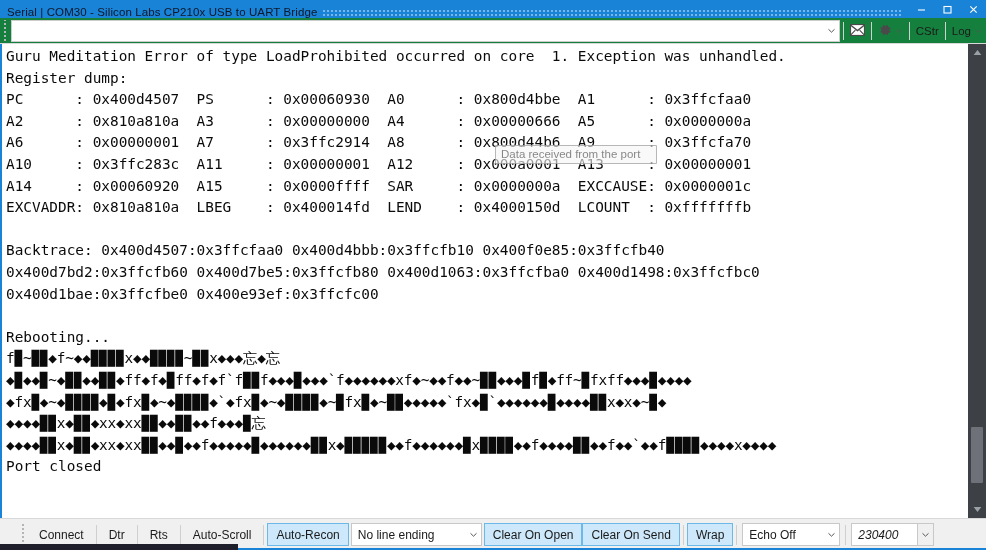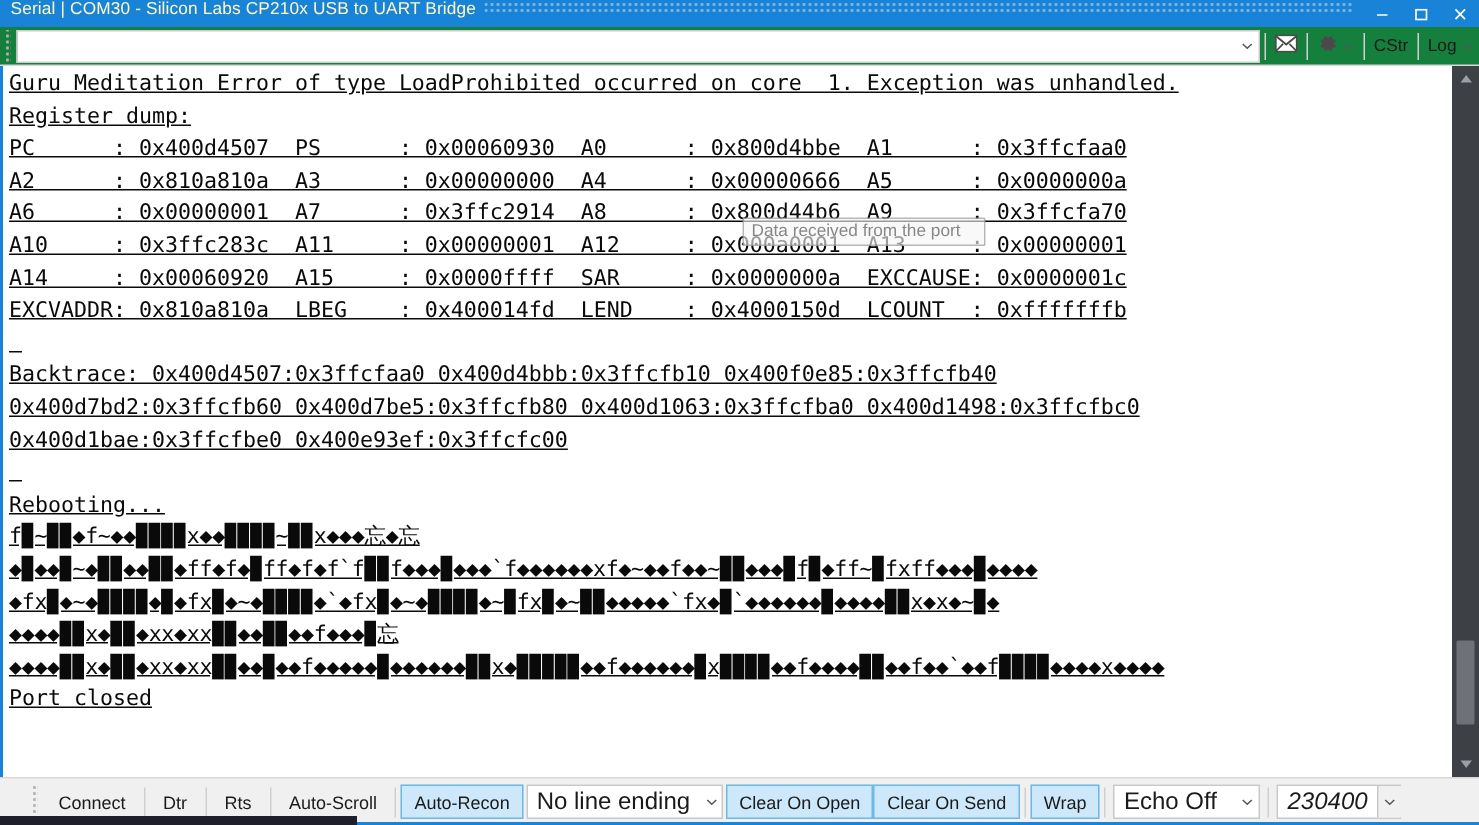--- a/index.html
+++ b/index.html
@@ -14,23 +14,23 @@
     position: relative;
     width: 986px; height: 550px;
     display: flex; flex-direction: column;
     background: #ffffff;
   }
 
   
   .titlebar {
     height: 18px;
     background: #1883d7;
-    color: #fef9c3;
+    color: #0f172a;
     display: flex;
-    align-items: flex-start;
+    align-items: flex-end;
     flex: 0 0 18px;
     position: relative;
   }
   .titlebar-text {
     font-size: 11.5px;
     padding-left: 7px;
     white-space: nowrap;
     letter-spacing: 0.1px;
   }
   .title-grip {
@@ -133,21 +133,20 @@
     background: #ffffff;
     padding: 2px 0 0 4px;
   }
   .term-pre {
     font-family: "DejaVu Sans Mono", "Liberation Mono", monospace;
     font-size: 14.4px;
     line-height: 21.6px;
     color: #0a0a0a;
     white-space: pre;
     letter-spacing: 0px;
-    text-decoration: underline;
   }
   .term-pre .garble {
     font-family: "DejaVu Sans Mono", "Liberation Mono", monospace;
     letter-spacing: -0.2px;
   }
 
   
   .tooltip {
     position: absolute;
     left: 493px; top: 101px;
@@ -225,21 +224,21 @@
     flex: 0 0 1px;
   }
   .bb-combo {
     height: 23px;
     background: #ffffff;
     border: 1px solid #c8c8c8;
     display: flex; align-items: center;
     margin: 0 2px;
   }
   .bb-combo .lbl {
-    font-size: 16px;
+    font-size: 12px;
     padding: 0 6px 0 6px;
     color: #1a1a1a;
     white-space: nowrap;
   }
   .bb-combo .arw {
     width: 16px; height: 21px;
     display: flex; align-items: center; justify-content: center;
     flex: 0 0 16px;
     border-left: 1px solid transparent;
   }

